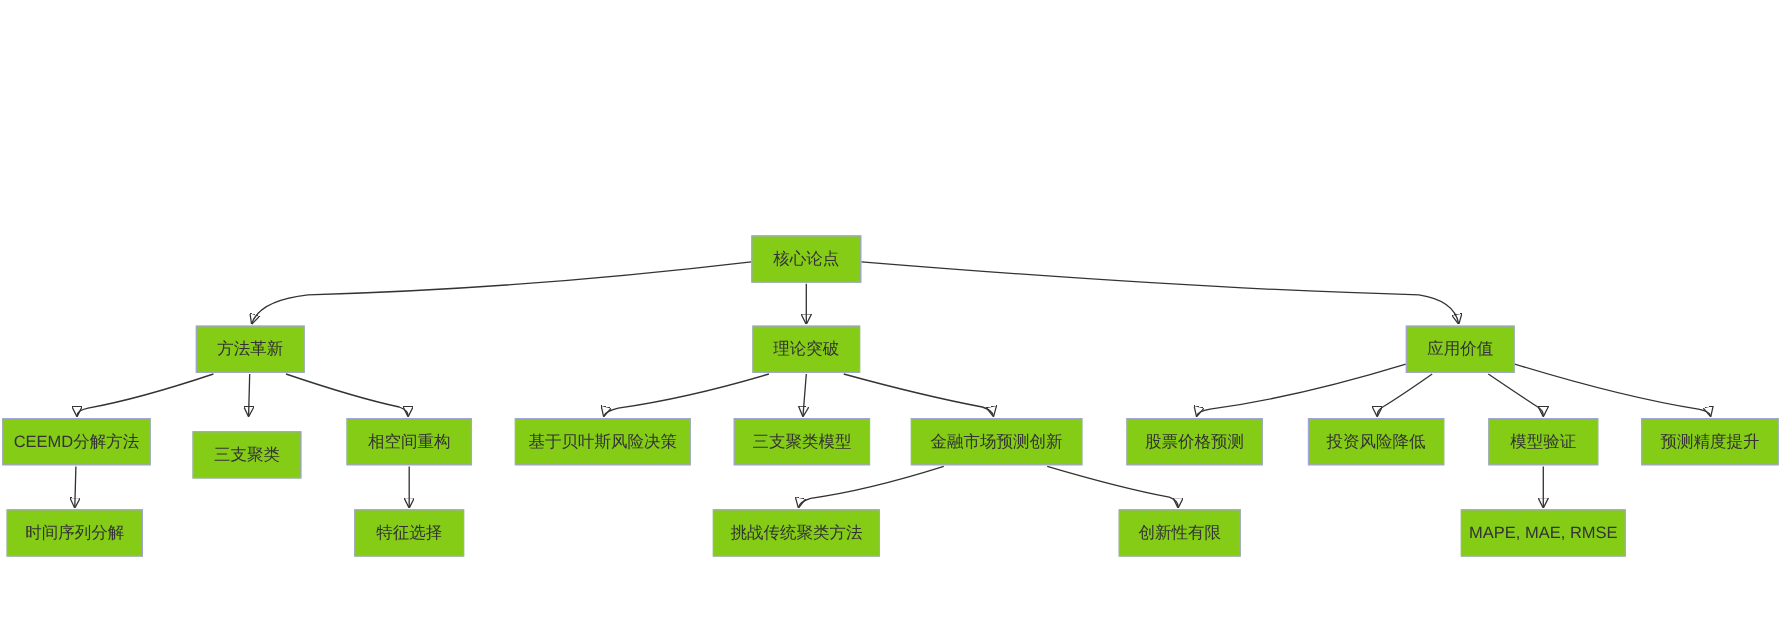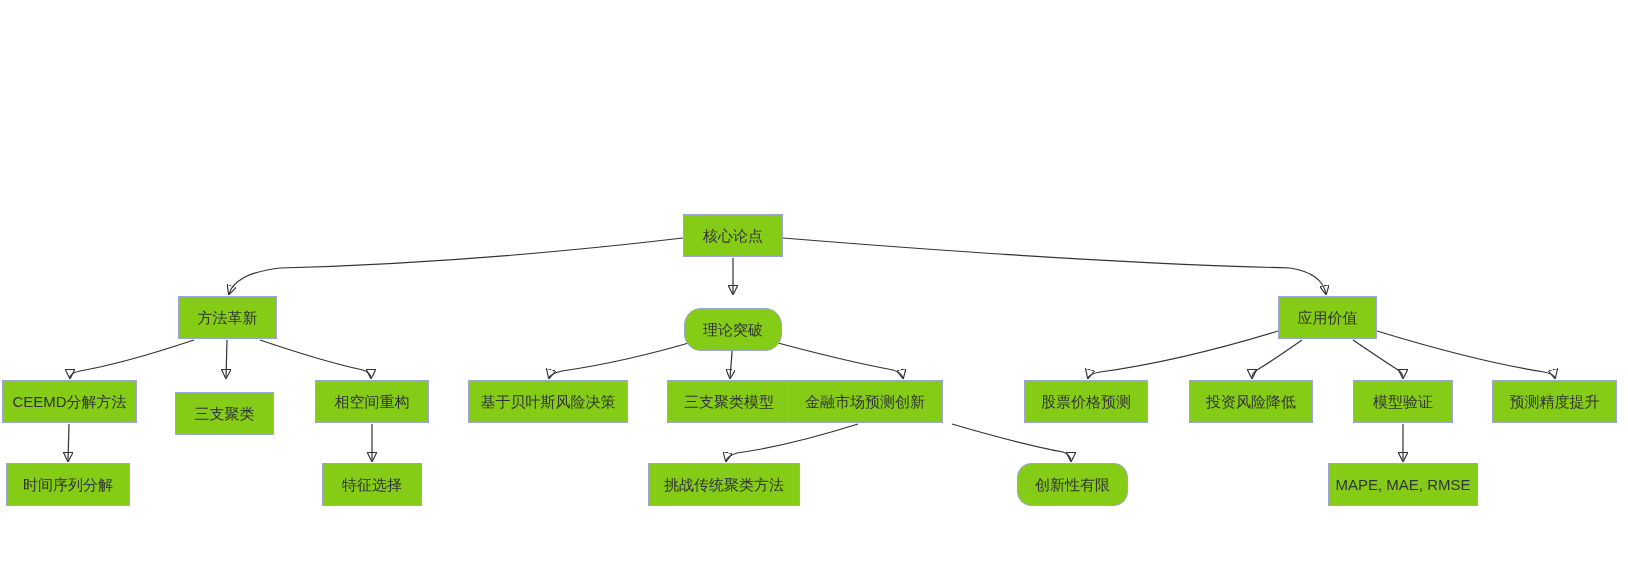--- a/index.html
+++ b/index.html
@@ -78,21 +78,21 @@
     <path d="M1403,424 L1403,461" marker-end="url(#arrow)"></path>
   </svg>
 
   <div class="node" style="left:683px;top:214px;width:100px;">
     <span class="lbl">核心论点</span>
   </div>
 
   <div class="node" style="left:178px;top:296px;width:99px;">
     <span class="lbl">方法革新</span>
   </div>
-  <div class="node" style="left:684px;top:308px;width:98px;border-radius:17px;">
+  <div class="node" style="left:684px;top:296px;width:98px;">
     <span class="lbl">理论突破</span>
   </div>
   <div class="node" style="left:1278px;top:296px;width:99px;">
     <span class="lbl">应用价值</span>
   </div>
 
   <div class="node" style="left:2px;top:380px;width:135px;">
     <span class="lbl">CEEMD分解方法</span>
   </div>
   <div class="node" style="left:175px;top:380px;width:99px;margin-top:12px;">
@@ -100,21 +100,21 @@
   </div>
   <div class="node" style="left:315px;top:380px;width:114px;">
     <span class="lbl">相空间重构</span>
   </div>
   <div class="node" style="left:468px;top:380px;width:160px;">
     <span class="lbl">基于贝叶斯风险决策</span>
   </div>
   <div class="node" style="left:667px;top:380px;width:124px;">
     <span class="lbl">三支聚类模型</span>
   </div>
-  <div class="node" style="left:787px;top:380px;width:156px;">
+  <div class="node" style="left:828px;top:380px;width:156px;">
     <span class="lbl">金融市场预测创新</span>
   </div>
   <div class="node" style="left:1024px;top:380px;width:124px;align-items:center;">
     <span class="lbl">股票价格预测</span>
   </div>
   <div class="node" style="left:1189px;top:380px;width:124px;">
     <span class="lbl">投资风险降低</span>
   </div>
   <div class="node" style="left:1353px;top:380px;width:100px;">
     <span class="lbl">模型验证</span>
@@ -125,20 +125,20 @@
 
   <div class="node" style="left:6px;top:463px;width:124px;">
     <span class="lbl">时间序列分解</span>
   </div>
   <div class="node" style="left:322px;top:463px;width:100px;">
     <span class="lbl">特征选择</span>
   </div>
   <div class="node" style="left:648px;top:463px;width:152px;">
     <span class="lbl">挑战传统聚类方法</span>
   </div>
-  <div class="node" style="left:1017px;top:463px;width:111px;border-radius:14px;">
+  <div class="node" style="left:1017px;top:463px;width:111px;">
     <span class="lbl">创新性有限</span>
   </div>
   <div class="node" style="left:1328px;top:463px;width:150px;">
     <span class="lbl">MAPE, MAE, RMSE</span>
   </div>
 
 </div>
 
 </body></html>

